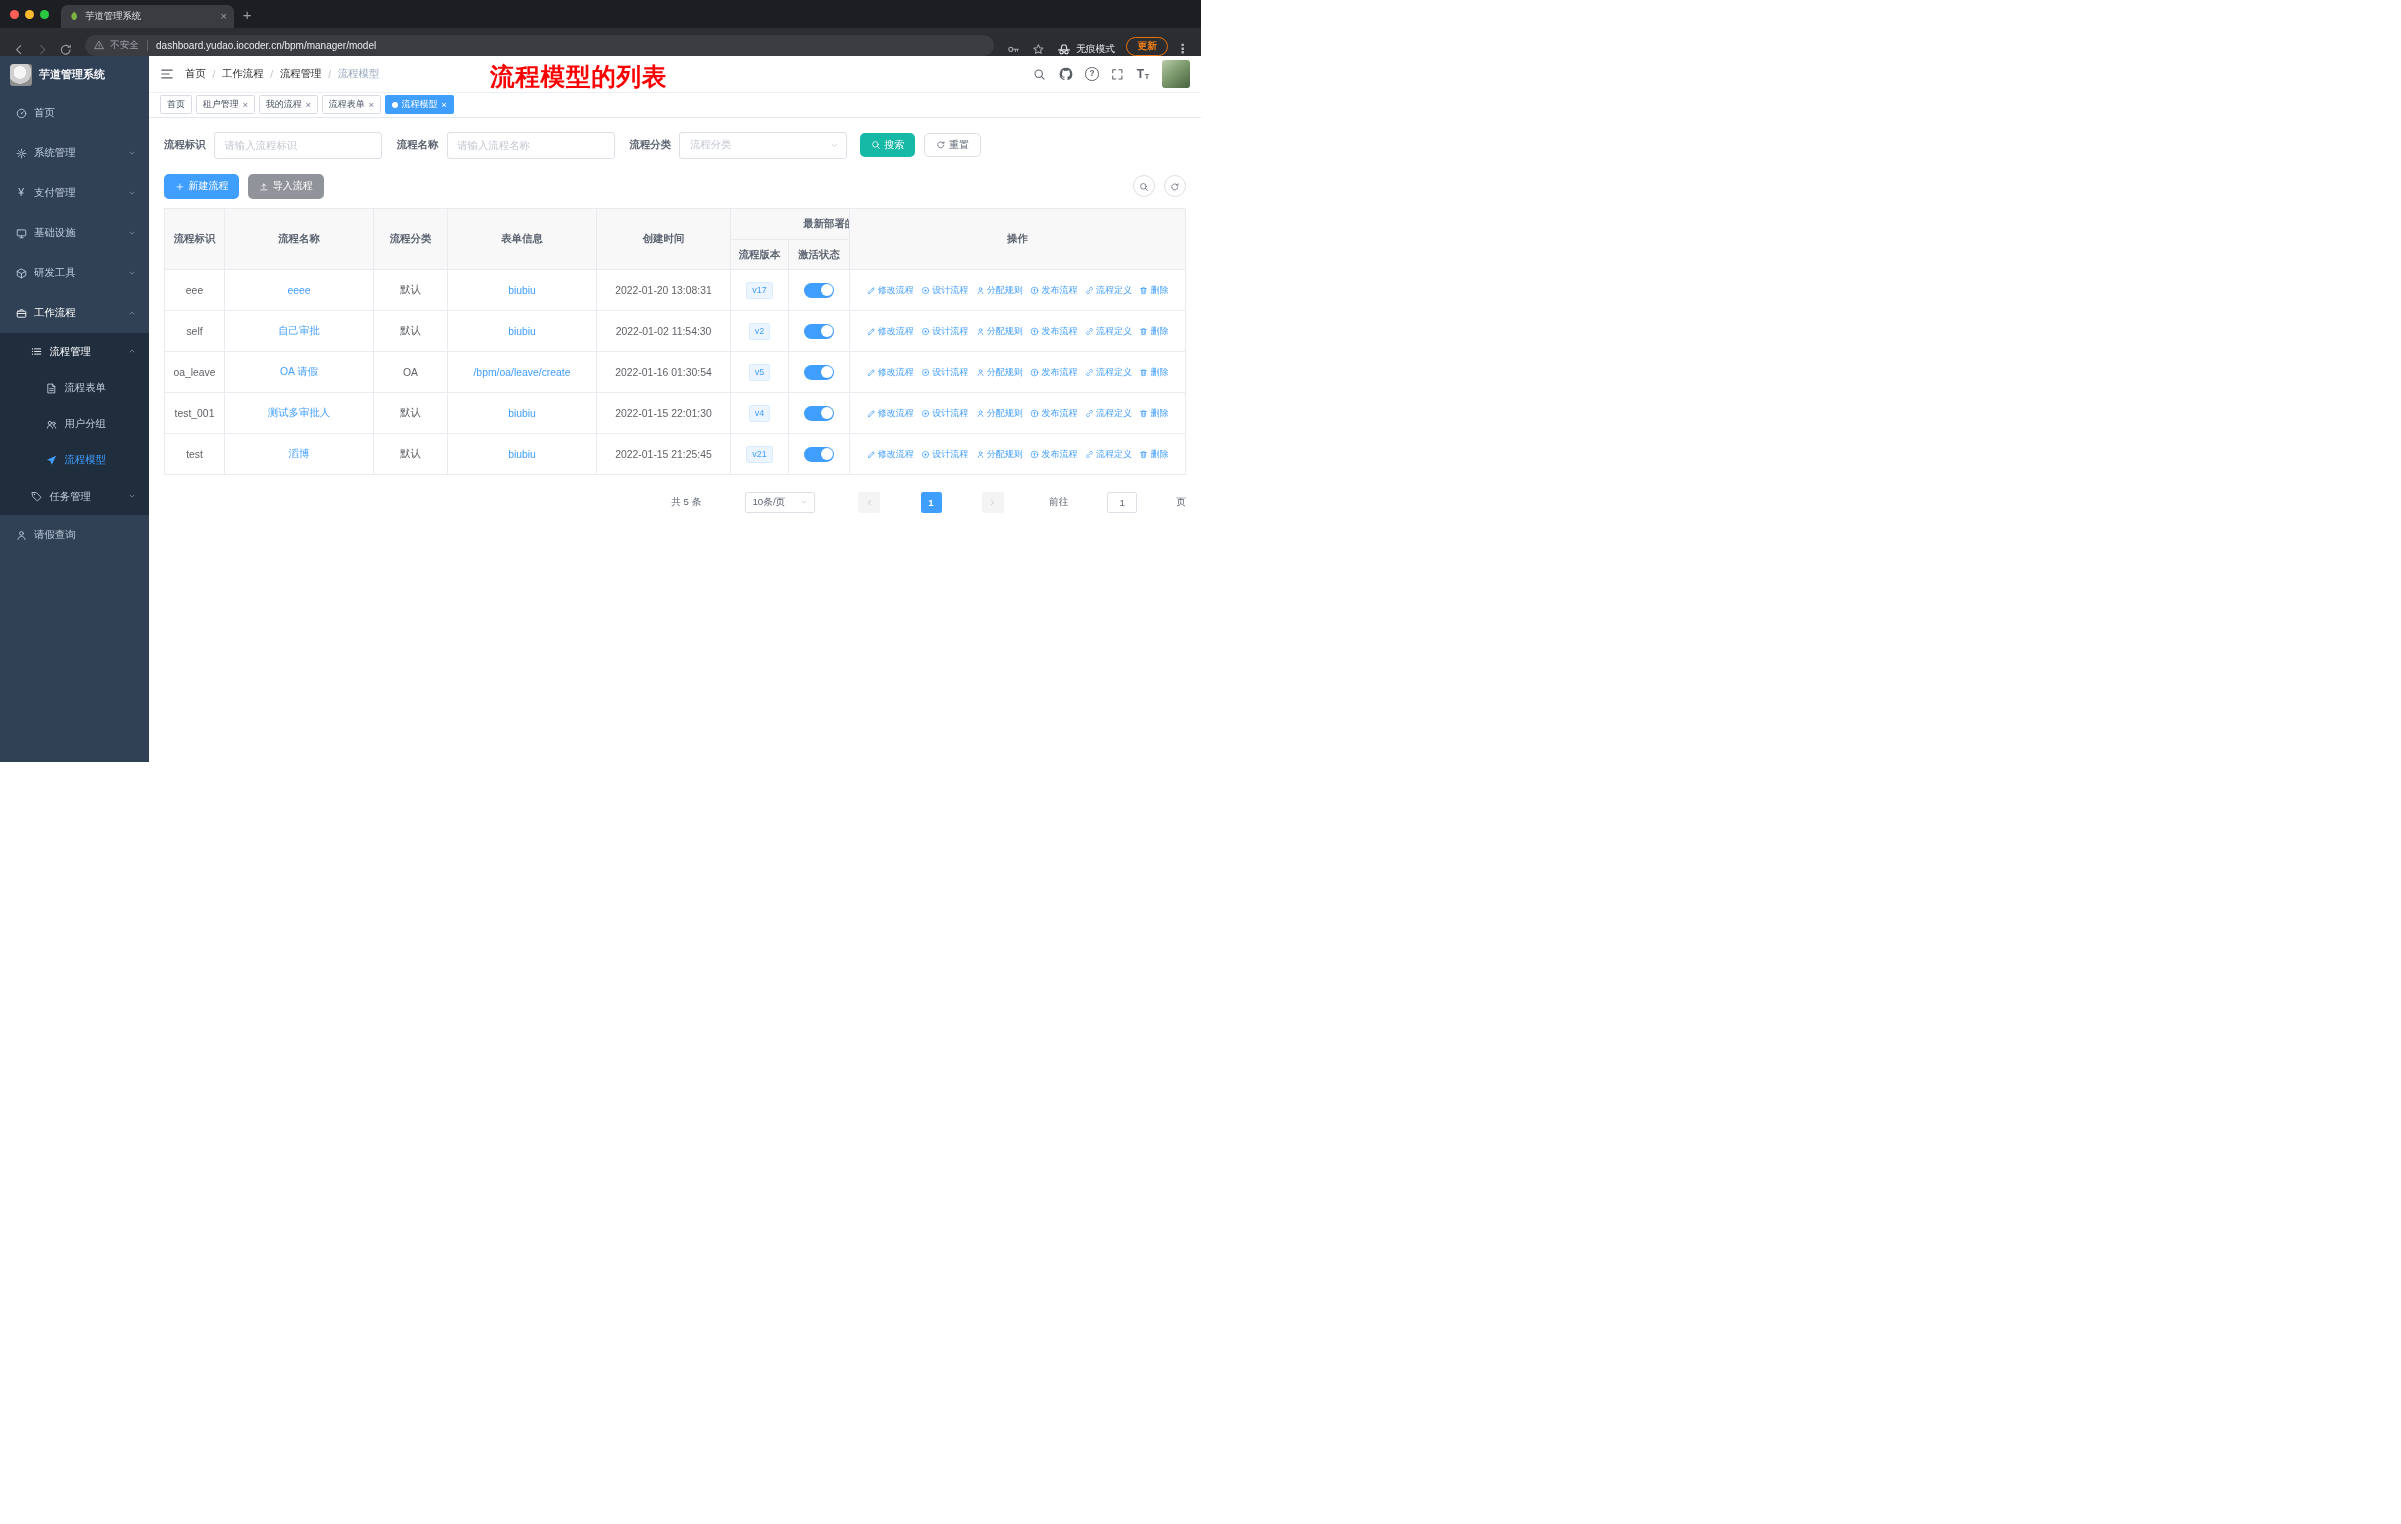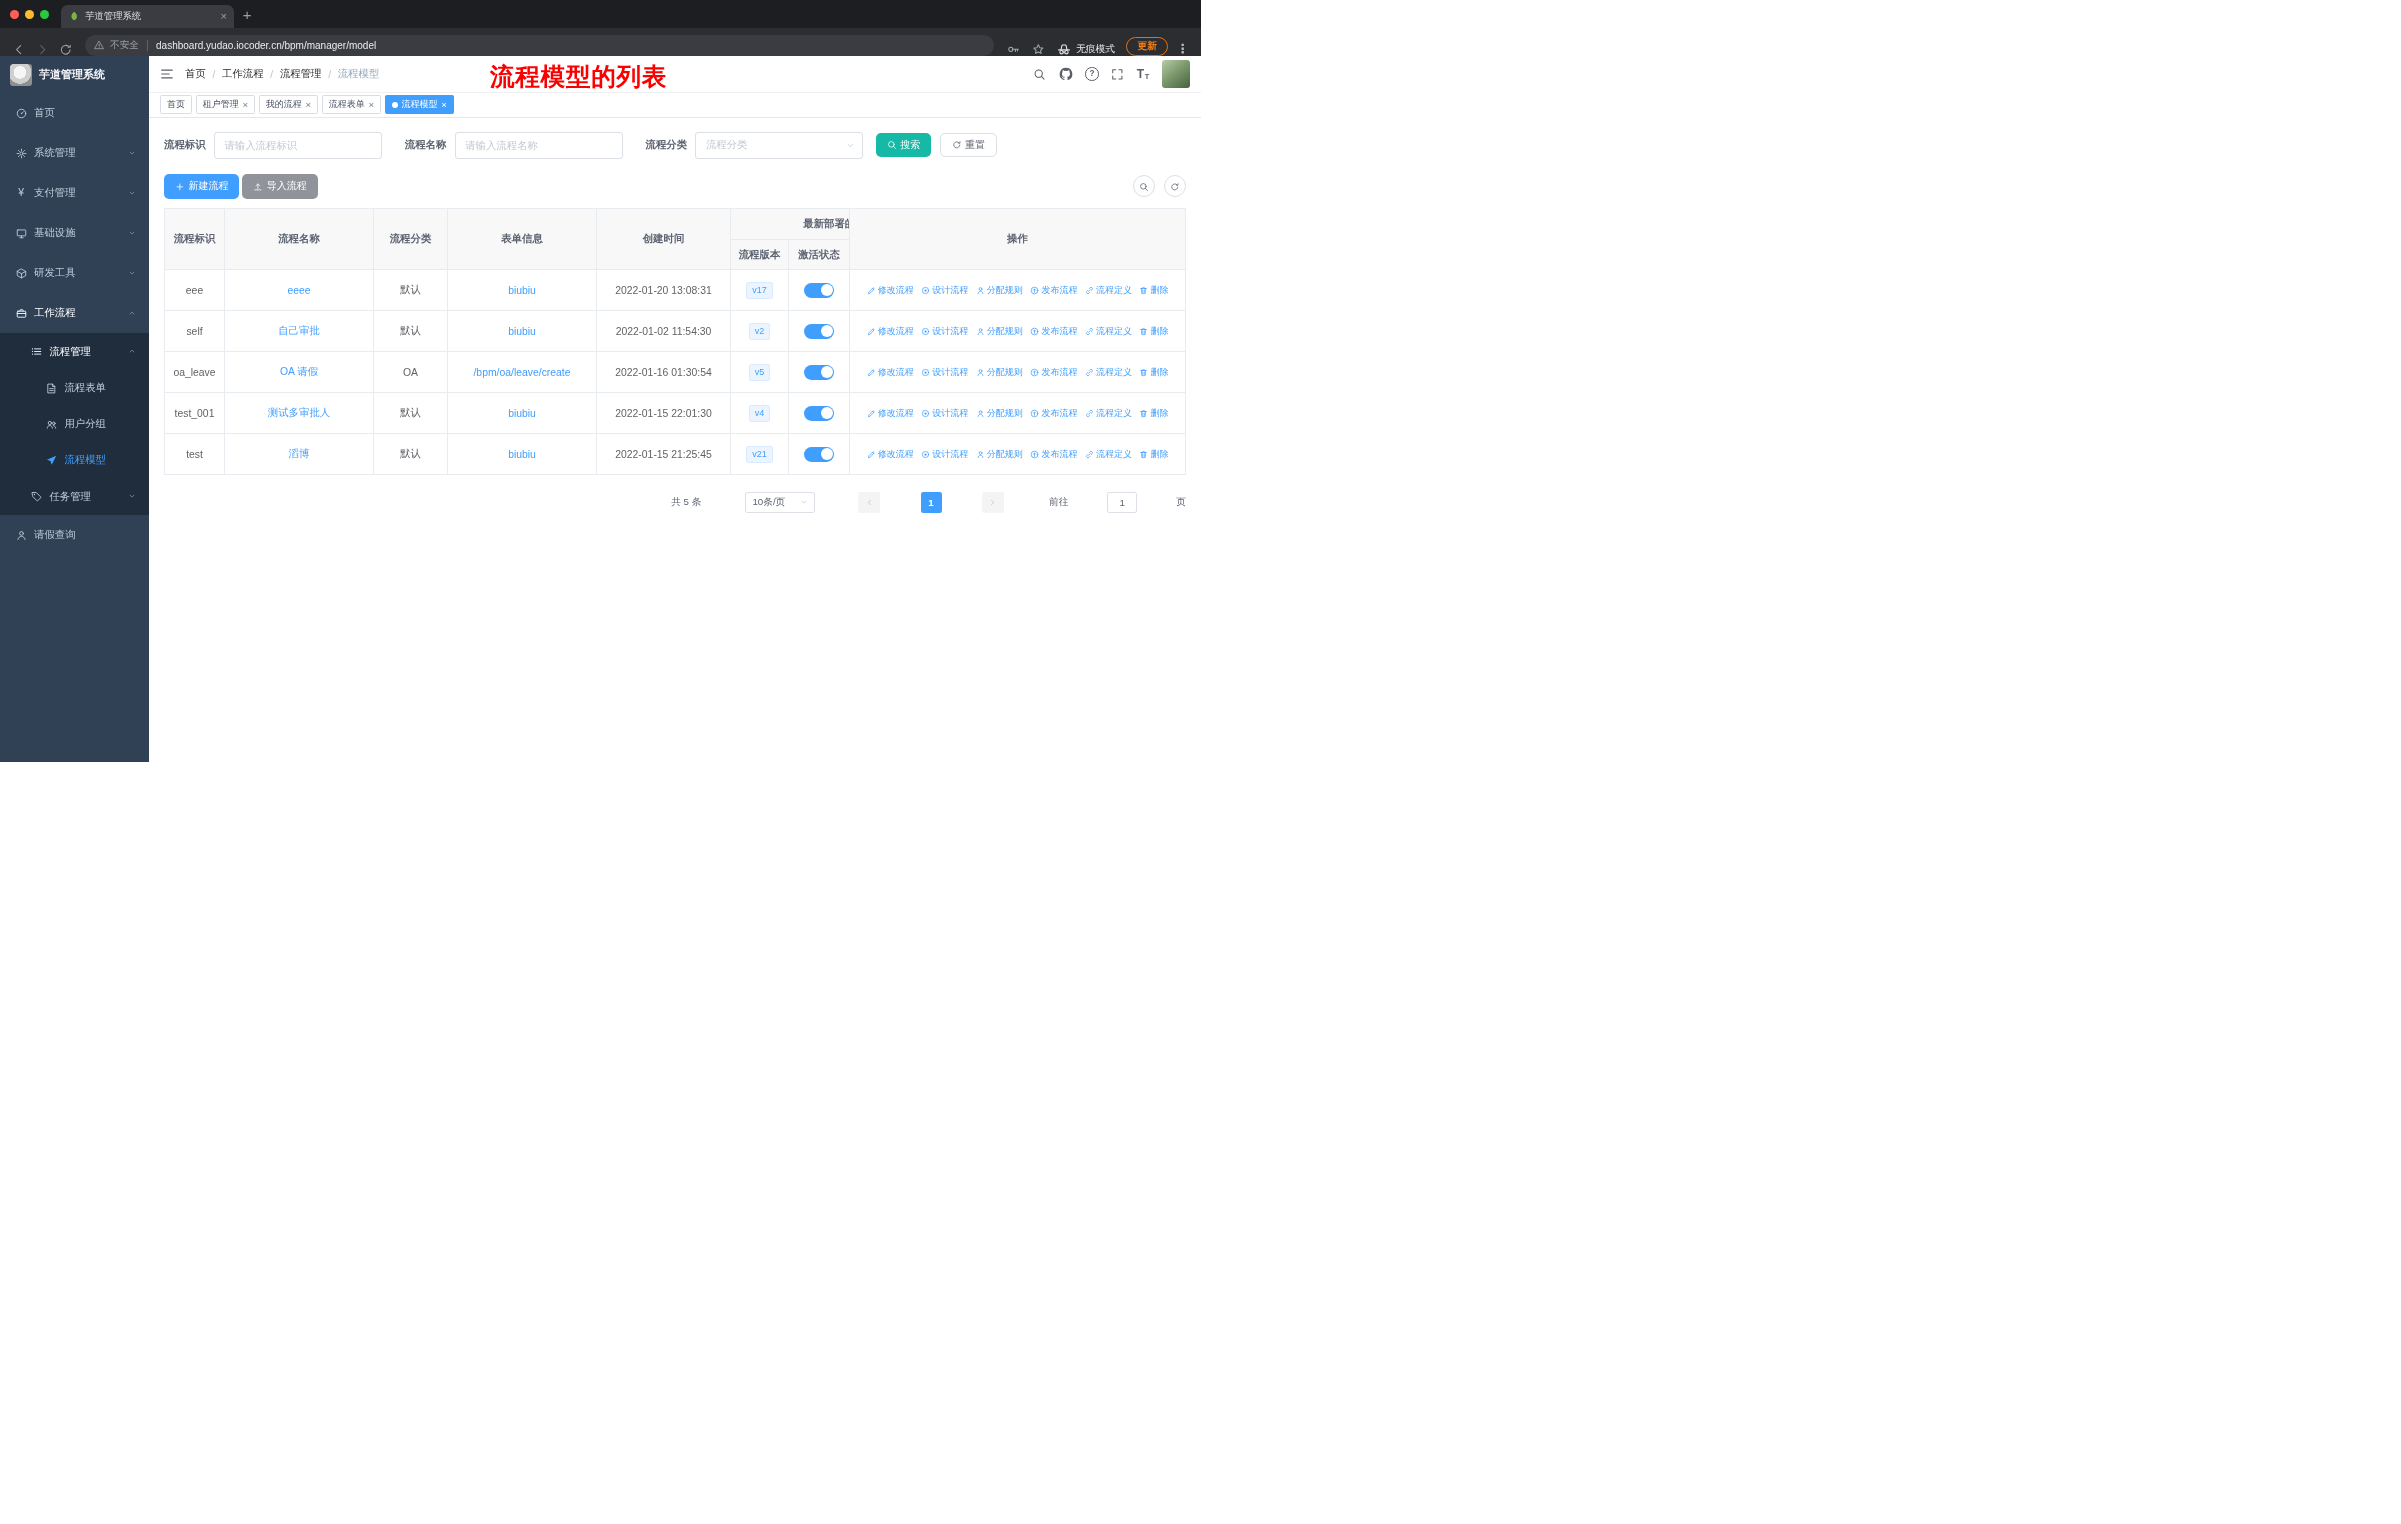--- a/index.html
+++ b/index.html
@@ -81,29 +81,29 @@
 .tag{height:19.4px;display:flex;align-items:center;gap:3.7px;padding:0 6px;border:0.7px solid #d8dce5;background:#fff;font-size:9px;color:#495060;cursor:pointer;border-radius:1.5px;}
 .tag .tx{color:#7a8299;font-size:9.7px;line-height:1;}
 .tag .tx::before{content:"×";}
 .tag.active{background:#409eff;border-color:#409eff;color:#fff;}
 .tag.active .tx{color:#fff;}
 .dot{width:6px;height:6px;border-radius:50%;background:#fff;display:inline-block;}
 
 .content{padding:14px 15px 0;position:relative;flex:1;}
 .filters{display:flex;align-items:center;margin-bottom:15.6px;}
 .f-label{font-size:10.4px;font-weight:700;color:#5c6370;margin-right:8.2px;}
-.f-input{width:168px;height:27px;border:0.7px solid #dcdfe6;border-radius:3px;padding:0 9.7px;font-size:10.4px;color:#606266;outline:none;margin-right:23px;background:#fff;font-family:inherit;}
+.f-input{width:168px;height:27px;border:0.7px solid #dcdfe6;border-radius:3px;padding:0 9.7px;font-size:10.4px;color:#606266;outline:none;margin-right:15px;background:#fff;font-family:inherit;}
 .f-input::placeholder{color:#c3c8d0;}
 .f-select{width:168px;height:27px;border:0.7px solid #dcdfe6;border-radius:3px;padding:0 7.4px 0 9.7px;display:flex;align-items:center;justify-content:space-between;color:#c3c8d0;font-size:10.4px;margin-right:12.7px;background:#fff;cursor:pointer;}
 .chev{width:9px;height:9px;color:#c0c4cc;}
 .btn{height:24.6px;display:inline-flex;align-items:center;gap:3.7px;padding:0 11px;border:none;border-radius:5px;font-size:10px;cursor:pointer;font-family:inherit;}
 .b-ic{width:9.7px;height:9.7px;}
 .btn.teal{background:#16b8a6;color:#fff;margin-right:8.2px;}
 .btn.plain{background:#fff;color:#5c6370;border:0.7px solid #dcdfe6;}
-.btn.blue{background:#409eff;color:#fff;margin-right:3px;font-family:Liberation Mono, monospace;}
+.btn.blue{background:#409eff;color:#fff;margin-right:9px;font-family:Liberation Mono, monospace;}
 .btn.gray{background:#909399;color:#fff;}
 .actrow{display:flex;align-items:center;margin-bottom:9.7px;}
 .spacer{flex:1;}
 .cbtn{width:22px;height:22px;border:0.7px solid #dcdfe6;border-radius:50%;display:flex;align-items:center;justify-content:center;color:#5c6370;margin-left:9px;cursor:pointer;background:#fff;}
 .cbtn .ic{width:9.7px;height:9.7px;}
 
 
 .tbl{width:100%;border-collapse:collapse;table-layout:fixed;font-size:10.4px;color:#606266;}
 .tbl th,.tbl td{border:0.7px solid #e8ebf0;text-align:center;overflow:hidden;white-space:nowrap;}
 .tbl thead th{background:#f8f8f9;color:#5c6370;font-weight:700;height:31px;}

